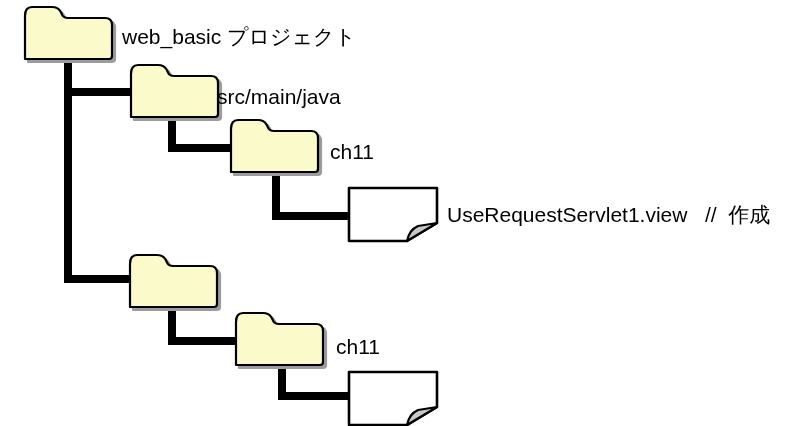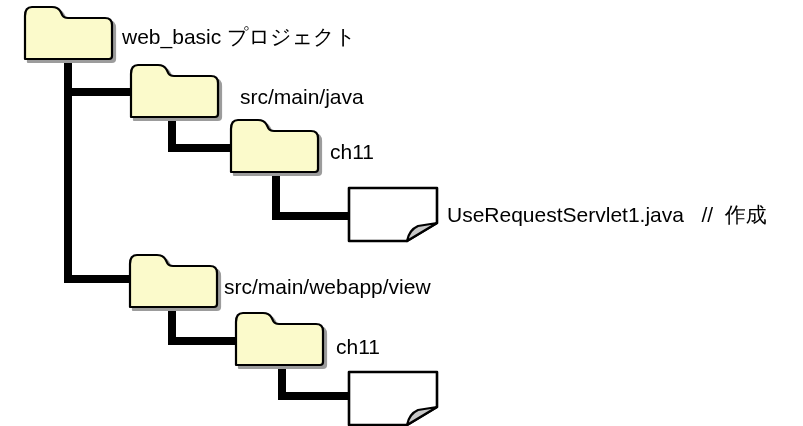--- a/index.html
+++ b/index.html
@@ -35,21 +35,21 @@
   
   #icon-root   {left:22px;top:4px;}
   #icon-java   {left:128px;top:62px;}
   #icon-ch11a  {left:228px;top:117px;}
   #icon-webapp {left:127px;top:252px;}
   #icon-ch11b  {left:233px;top:310px;}
   #icon-file1  {left:346px;top:185px;}
   #icon-file2  {left:346px;top:369px;}
   
   #label-root  {left:122px;top:26px;}
-  #label-java  {left:240px;top:86px;}
+  #label-java  {left:217px;top:86px;}
   #label-ch11a {left:330px;top:141px;}
   #label-file1 {left:447px;top:204px;}
   #label-webapp{left:224px;top:276px;}
   #label-ch11b {left:336px;top:336px;}
   #label-file2 {left:452px;top:390px;}
 </style>
 </head>
 <body>
 
 <div id="canvas">
@@ -101,17 +101,16 @@
   <span class="node-icon" id="icon-file2">
     <svg width="95" height="60" viewBox="0 0 95 60">
       <path d="M 3 3 L 91 3 L 91 38 L 61 56 L 3 56 Z" fill="#FFFFFF" stroke="#000" stroke-width="2.6" stroke-linejoin="round"></path>
       <path d="M 61 56 Q 63 45 72 41 L 91 38 Z" fill="#C8C8C8" stroke="#000" stroke-width="2.2" stroke-linejoin="round"></path>
     </svg>
   </span>
 
   <span class="label" id="label-root">web_basic プロジェクト</span>
   <span class="label" id="label-java">src/main/java</span>
   <span class="label" id="label-ch11a">ch11</span>
-  <span class="label" id="label-file1">UseRequestServlet1.java   //  作成</span>
-  <span class="label" id="label-webapp">src/main/webapp/view</span>
+  <span class="label" id="label-file1">UseRequestServlet1.view   //  作成</span>
   <span class="label" id="label-ch11b">ch11</span>
 
 </div>
 
 </body></html>

